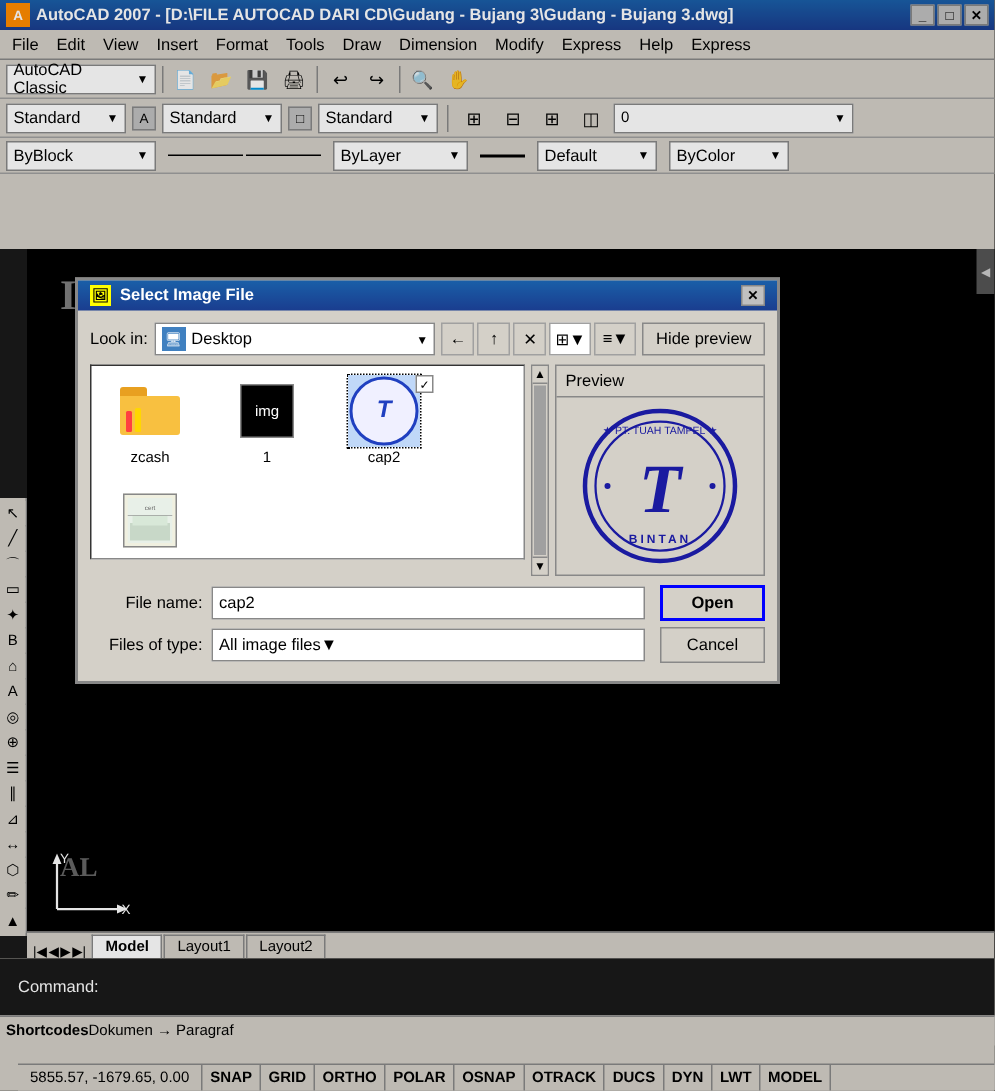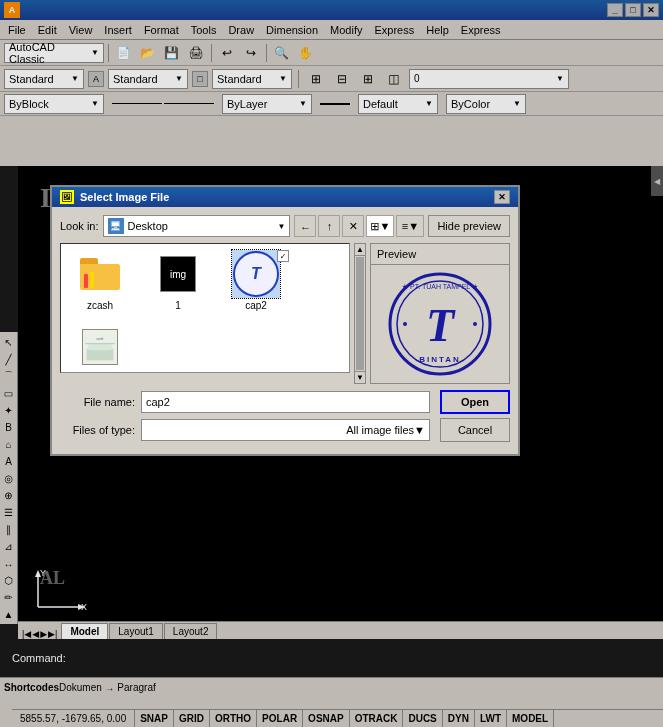--- a/index.html
+++ b/index.html
@@ -103,21 +103,21 @@
 
     
     .preview-panel { width: 140px; background: #d4d0c8; border: 1px solid #888; display: flex; flex-direction: column; }
     .preview-header { padding: 4px 6px; font-size: 11px; border-bottom: 1px solid #888; }
     .preview-content { flex: 1; display: flex; align-items: center; justify-content: center; padding: 4px; }
 
     
     .form-row { display: flex; align-items: center; gap: 6px; margin-bottom: 4px; }
     .form-label { font-size: 11px; width: 75px; text-align: right; }
     .form-input { flex: 1; height: 22px; background: white; border: 1px solid #888; padding: 0 4px; font-size: 11px; }
-    .form-select { flex: 1; height: 22px; background: white; border: 1px solid #888; padding: 0 4px; font-size: 11px; display: flex; align-items: center; justify-content: flex-end; cursor: pointer; }
+    .form-select { flex: 1; height: 22px; background: white; border: 1px solid #888; padding: 0 4px; font-size: 11px; display: flex; align-items: center; justify-content: flex-start; cursor: pointer; }
 
     
     .btn-open { width: 70px; height: 24px; background: #d4d0c8; border: 2px solid #0000ff; display: flex; align-items: center; justify-content: center; font-size: 11px; cursor: pointer; font-weight: bold; }
     .btn-cancel { width: 70px; height: 24px; background: #d4d0c8; border: 1px solid #888; display: flex; align-items: center; justify-content: center; font-size: 11px; cursor: pointer; }
 
     .btns-col { display: flex; flex-direction: column; gap: 4px; margin-left: 4px; }
 
     
     .hide-preview-btn { height: 22px; padding: 0 8px; background: #d4d0c8; border: 1px solid #888; font-size: 11px; cursor: pointer; display: flex; align-items: center; }
 
@@ -128,20 +128,21 @@
     .al-label { position: absolute; left: 22px; bottom: 50px; color: white; font-size: 18px; font-weight: bold; font-family: serif; opacity: 0.4; }
 
     
     .sidebar-collapse { position: absolute; right: 0; top: 0; width: 12px; height: 30px; background: #555; display: flex; align-items: center; justify-content: center; color: #ccc; font-size: 8px; cursor: pointer; }
   </style>
 </head>
 <body>
 
 <div class="title-bar">
   <div style="width:16px;height:16px;background:#ff8c00;margin-right:4px;display:flex;align-items:center;justify-content:center;font-size:9px;color:white;font-weight:bold;">A</div>
+  <span>AutoCAD 2007 - [D:\FILE AUTOCAD DARI CD\Gudang - Bujang 3\Gudang - Bujang 3.dwg]</span>
   <div class="title-bar-btns">
     <div class="title-bar-btn">_</div>
     <div class="title-bar-btn">□</div>
     <div class="title-bar-btn">✕</div>
   </div>
 </div>
 
 <div class="menu-bar">
   <div class="menu-item">File</div>
   <div class="menu-item">Edit</div>

